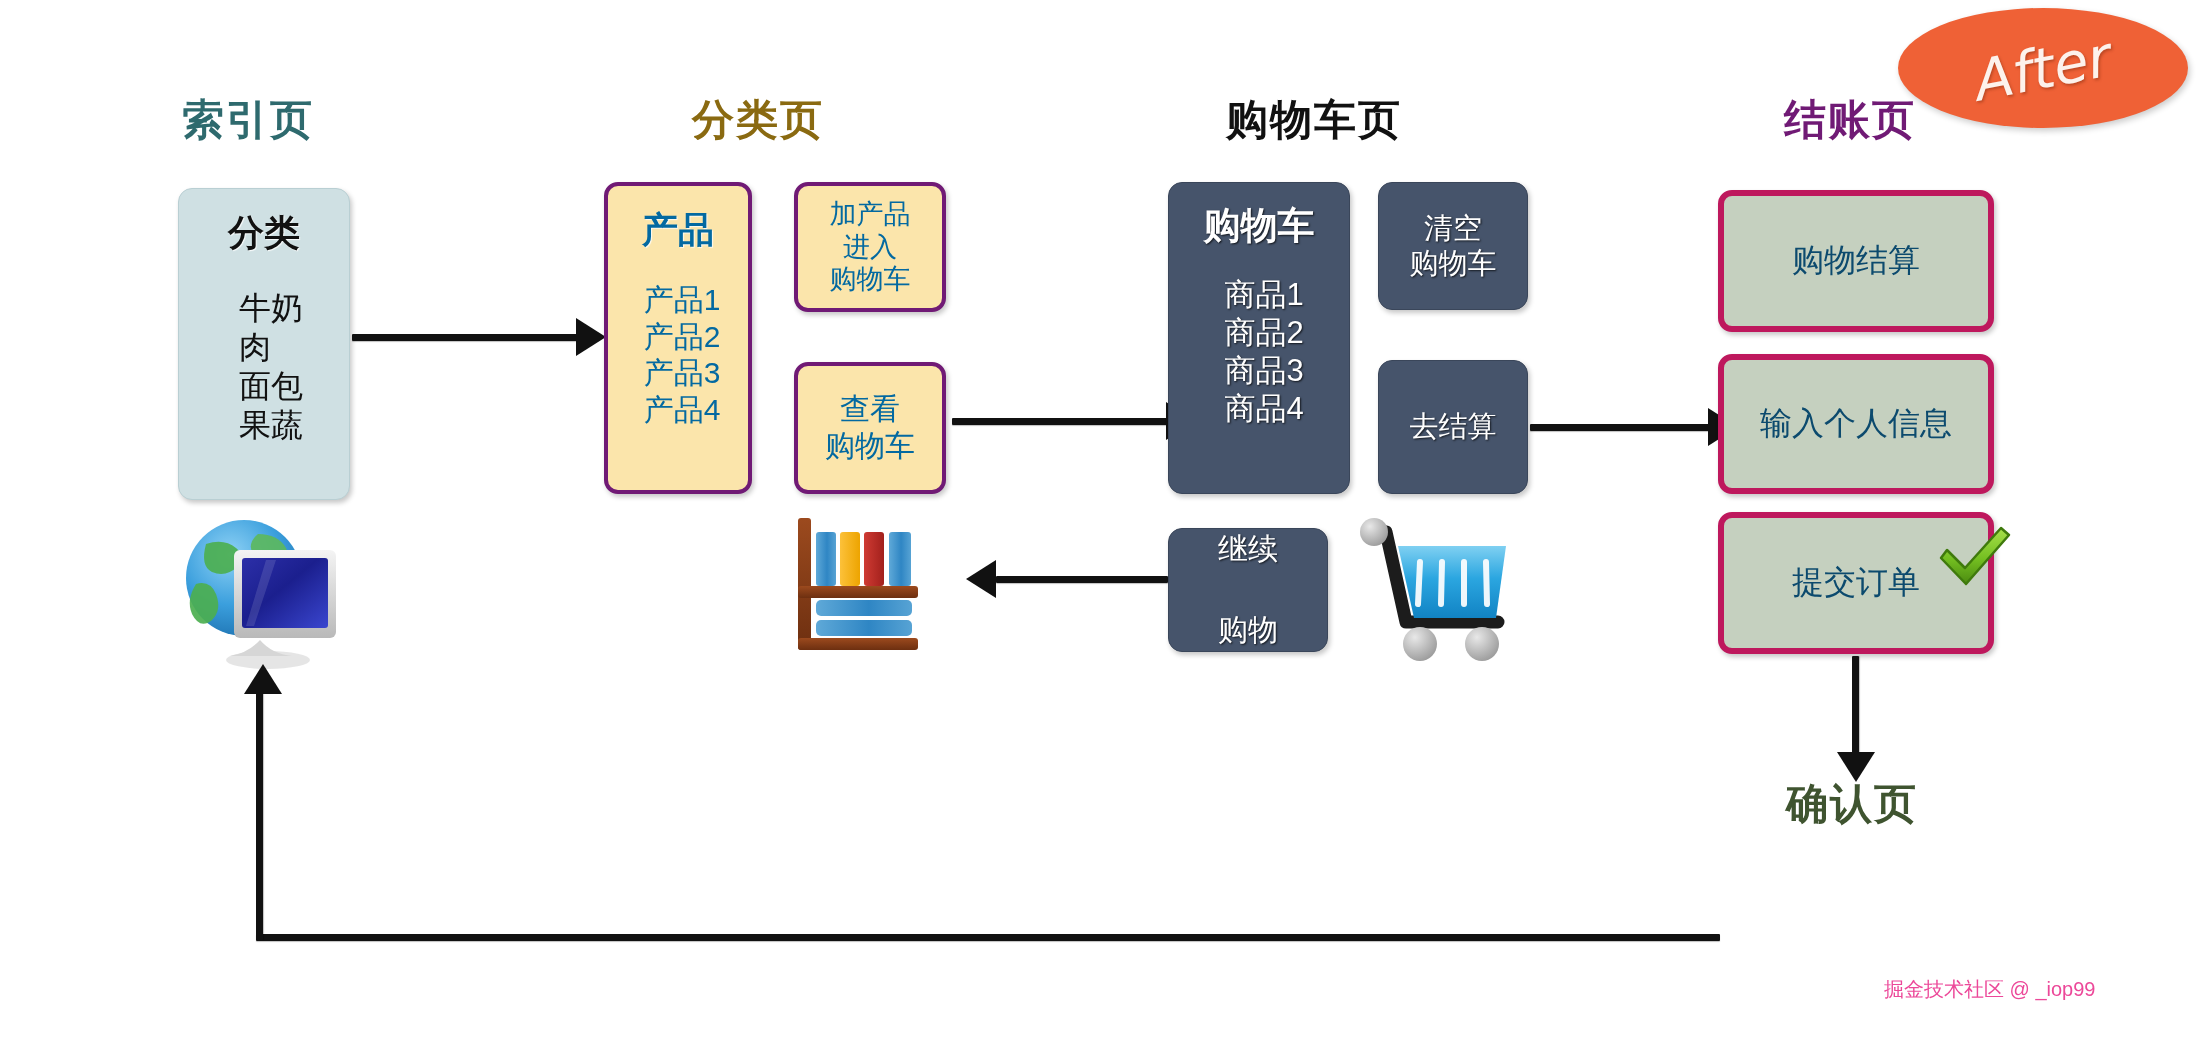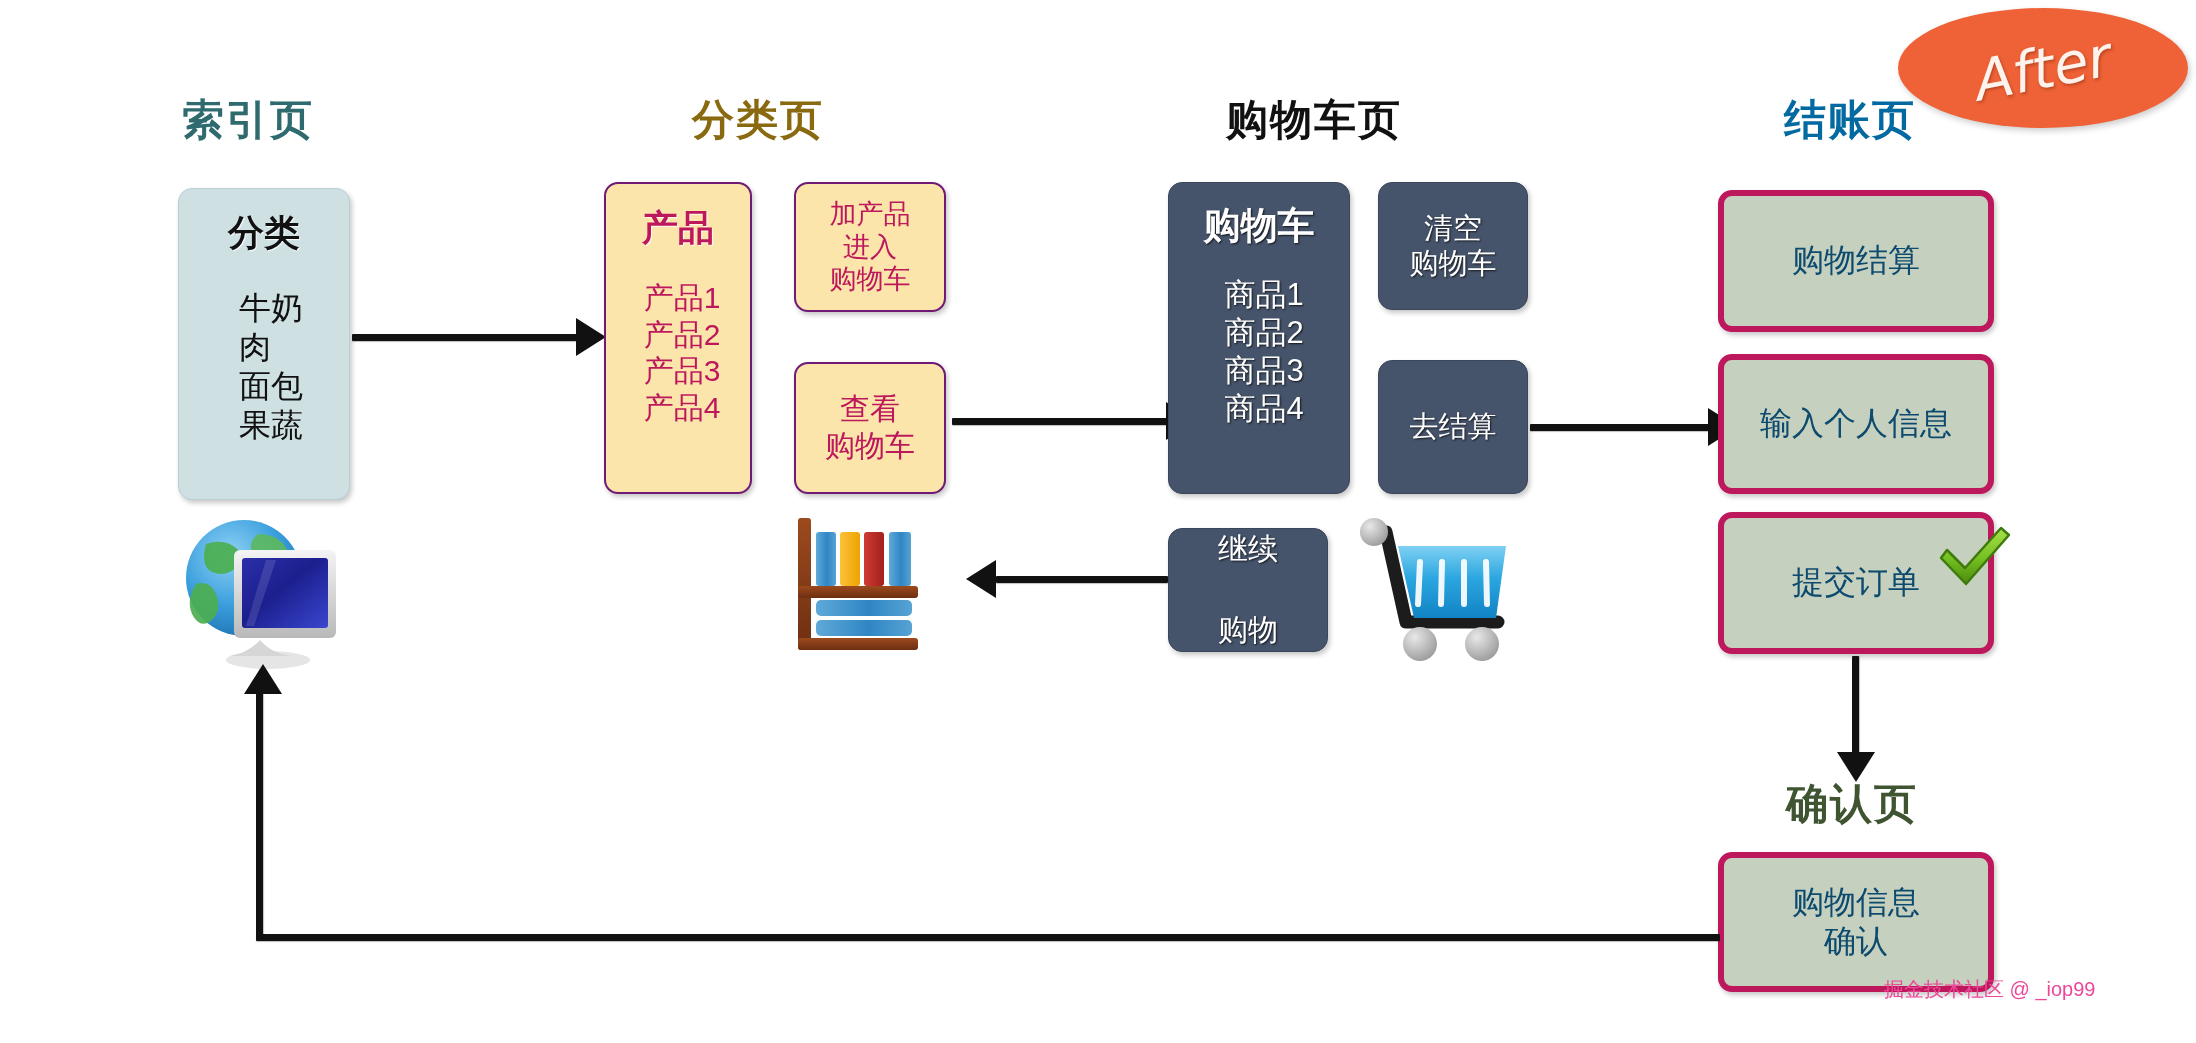--- a/index.html
+++ b/index.html
@@ -38,21 +38,21 @@
   }
   .node .hd{
     font-weight:bold;
     text-shadow:1px 1px 1px rgba(255,255,255,.85);
   }
   .node .ln{white-space:nowrap;}
 
   
   .n-blue{background:#cfe0e3;color:#111;border:1px solid #b9cfd3;}
   
-  .n-yellow{background:#fbe5ab;color:#be185d;border:2px solid #701a75;}
+  .n-yellow{background:#fbe5ab;color:#0369a1;border:4px solid #701a75;}
   
   .n-slate{background:#46546b;color:#ffffff;border:1px solid #3a465a;}
   .n-slate .hd,.n-slate .ln{text-shadow:1px 1px 2px rgba(0,0,0,.75);}
   
   .n-sage{background:#c5d0bf;color:#0c4a6e;border:6px solid #be185d;}
 
   
   .list{display:flex;flex-direction:column;align-items:flex-start;}
 
   
@@ -99,21 +99,21 @@
   <div id="after-badge" style="left:1898px;top:8px;">
     <span class="txt">After</span>
   </div>
 
   <div class="col-title" style="left:182px;top:92px;color:#2e6a6e;">索引页</div>
 
   <div class="col-title" style="left:692px;top:92px;color:#8a6a11;">分类页</div>
 
   <div class="col-title" style="left:1226px;top:92px;color:#111111;">购物车页</div>
 
-  <div class="col-title" style="left:1784px;top:92px;color:#0369a1;">结账页</div>
+  <div class="col-title" style="left:1784px;top:92px;color:#701a75;">结账页</div>
 
   <div class="col-title" style="left:1786px;top:776px;color:#3f5430;">确认页</div>
 
   <div class="node n-blue" style="left:178px;top:188px;width:172px;height:312px;justify-content:flex-start;padding-top:22px;">
     <div class="hd" style="font-size:36px;margin-bottom:34px;">分类</div>
     <div class="list" style="font-size:32px;padding-left:14px;">
       <div class="ln">牛奶</div>
       <div class="ln">肉</div>
       <div class="ln">面包</div>
       <div class="ln">果蔬</div>
@@ -290,24 +290,20 @@
           <stop offset="100%" stop-color="#4b8b10"></stop>
         </linearGradient>
       </defs>
       <path d="M6 36 L12 28 L30 46 L66 6 L74 13 L31 62 Z" fill="url(#gChk)" stroke="#3f7a0c" stroke-width="2.5" stroke-linejoin="round"></path>
     </svg>
   </div>
 
   <div class="vline" style="left:1852px;top:656px;height:104px;"></div>
   <div class="arrow ar-down" style="left:1837px;top:752px;"></div>
 
-  <div class="node n-sage" style="left:1718px;top:852px;width:276px;height:140px;font-size:32px;">
-    <div class="ln">购物信息</div>
-    <div class="ln">确认</div>
-  </div>
 
   <div class="hline" style="left:256px;top:934px;width:1464px;"></div>
   <div class="vline" style="left:256px;top:692px;height:248px;"></div>
   <div class="arrow ar-up" style="left:244px;top:664px;"></div>
 
   <div id="watermark" style="left:1884px;top:976px;">掘金技术社区 @ _iop99</div>
 
 </div>
 
 </body></html>

